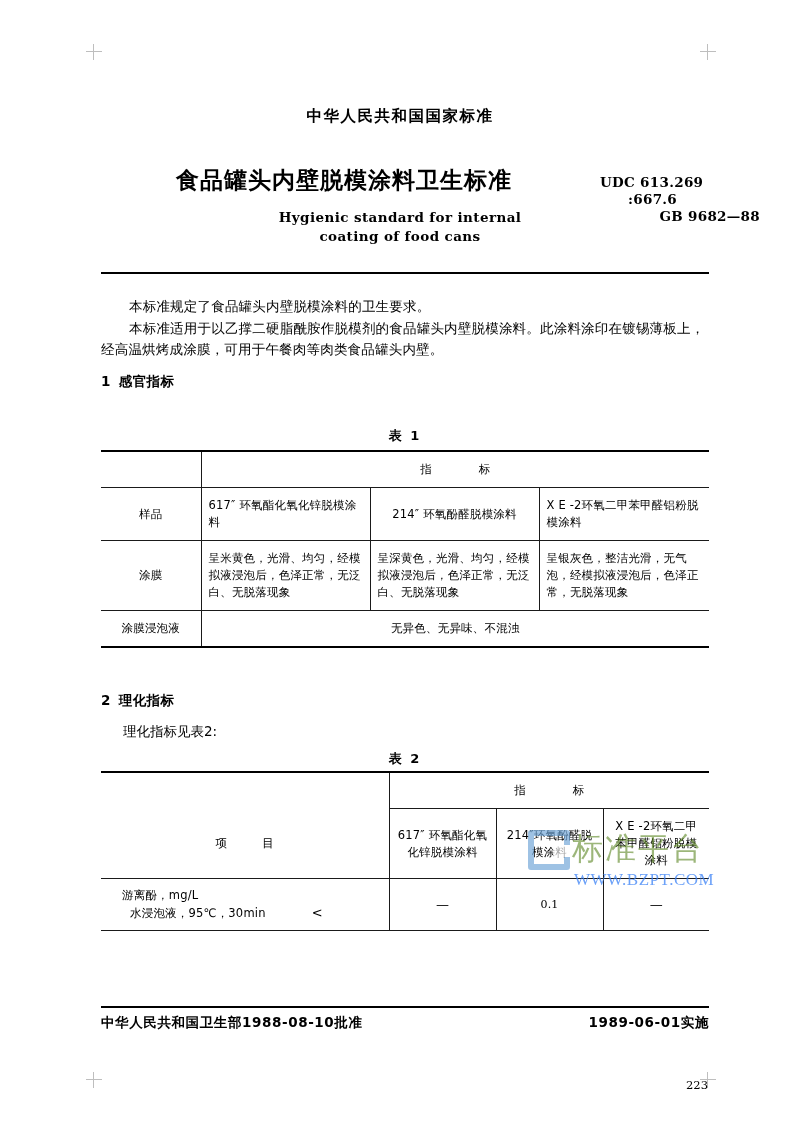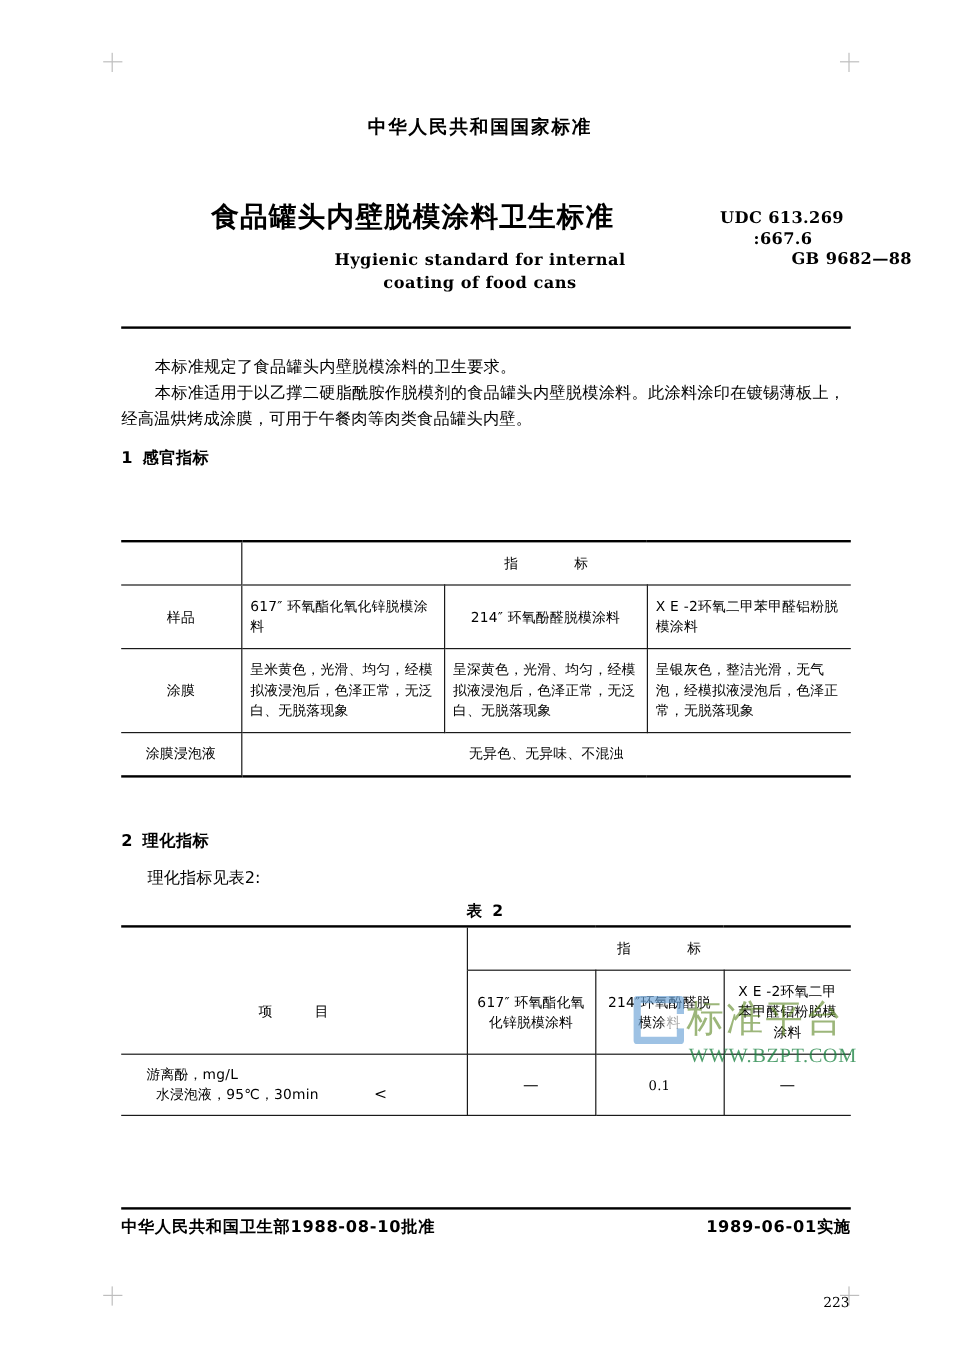--- a/index.html
+++ b/index.html
@@ -78,31 +78,31 @@
     opacity: .55;
     font-family: "DejaVu Sans", sans-serif;
     white-space: nowrap;
   }
   .wm-url {
     position: absolute;
     left: 46px;
     top: 44px;
     font-size: 17px;
     letter-spacing: .5px;
-    color: #15803d;
+    color: #3b82f6;
     opacity: .75;
     font-family: "Liberation Serif", serif;
     white-space: nowrap;
   }
 
   
   .doc-org {
     position: absolute;
     left: 0;
-    top: 96px;
+    top: 106px;
     width: 800px;
     text-align: center;
     font-size: 15.5px;
     font-weight: bold;
     letter-spacing: 1.5px;
   }
   .doc-title {
     position: absolute;
     left: 0;
     top: 165px;
@@ -281,20 +281,21 @@
   <div class="rule-top"></div>
 
   <div class="body-text">
     <p>本标准规定了食品罐头内壁脱模涂料的卫生要求。</p>
     <p>本标准适用于以乙撑二硬脂酰胺作脱模剂的食品罐头内壁脱模涂料。此涂料涂印在镀锡薄板上，经高温烘烤成涂膜，可用于午餐肉等肉类食品罐头内壁。</p>
   </div>
 
   <div class="sec-head" style="top:373px;">
     <span class="num">1</span><span>感官指标</span>
   </div>
+  <div class="tbl-caption" style="top:427px;">表 1</div>
 
   <table class="std" style="top:450px;">
     <colgroup>
       <col style="width:100px;">
       <col style="width:169px;">
       <col style="width:169px;">
       <col style="width:170px;">
     </colgroup>
     <tbody>
       <tr class="top-rule">

